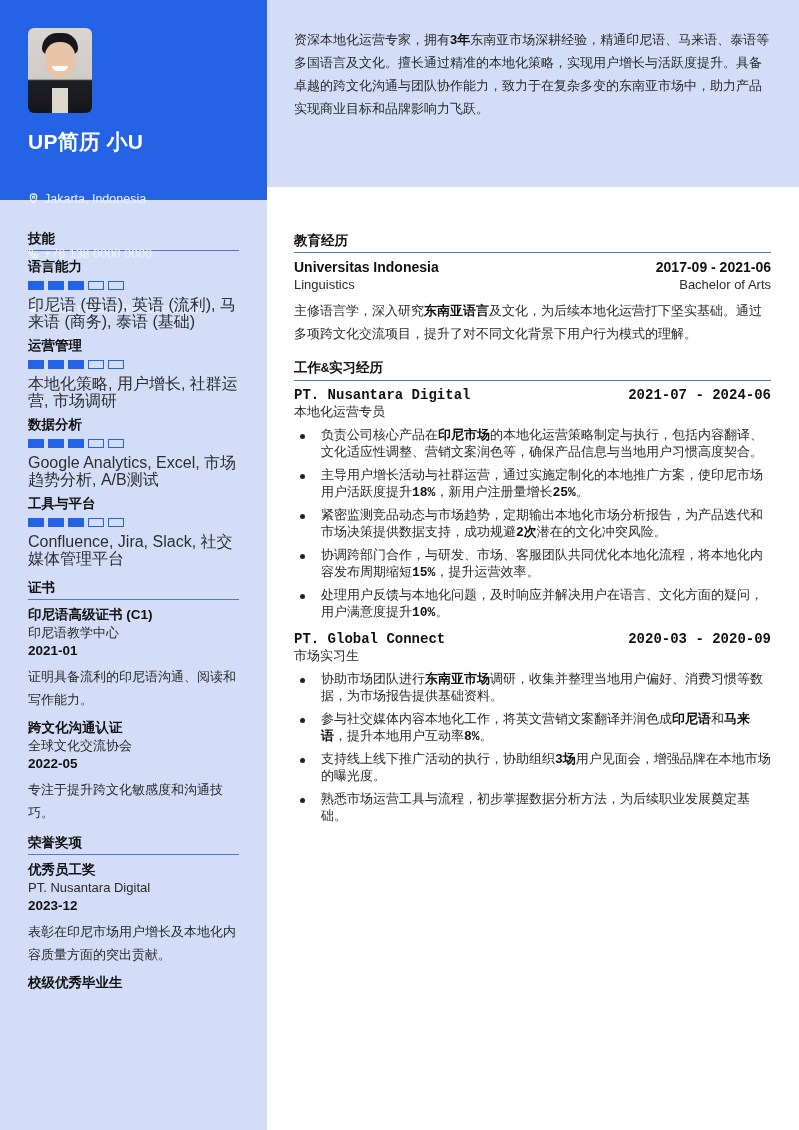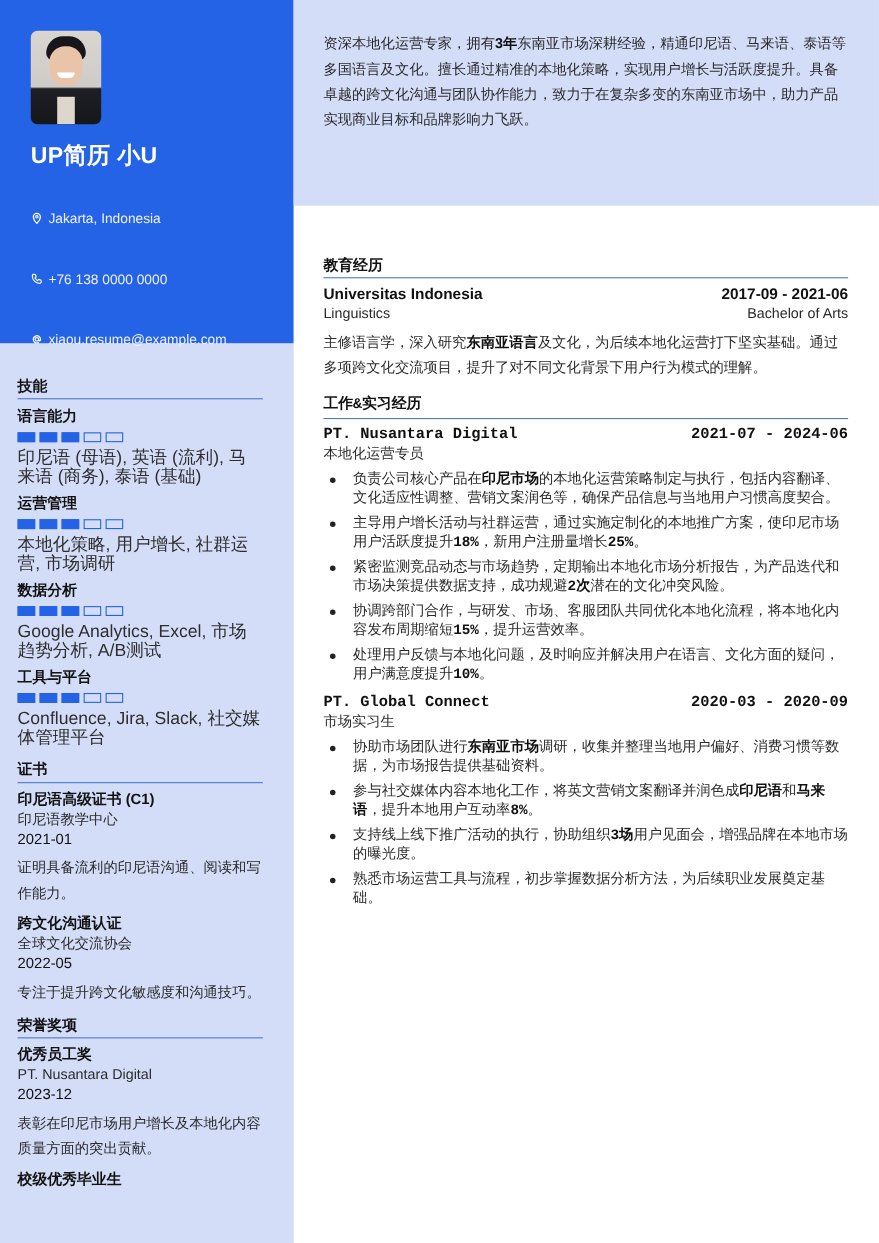--- a/index.html
+++ b/index.html
@@ -1,44 +1,44 @@
 <!DOCTYPE html>
 <html><head>
 <meta charset="utf-8">
 <style>
   * { box-sizing: border-box; margin: 0; padding: 0; }
   html, body { width: 799px; height: 1130px; overflow: hidden; background: #ffffff; }
   body { font-family: "Liberation Sans", "DejaVu Sans", sans-serif; color: #222; position: relative; }
 
   .sidebar { position: absolute; left: 0; top: 0; width: 267px; height: 1130px; background: #d3ddf8; overflow: hidden; }
-  .sb-header { background: #2563e6; height: 312px; padding: 28px 28px 0 28px; color: #fff; }
+  .sb-header { background: #2563e6; height: 200px; padding: 28px 28px 0 28px; color: #fff; }
   .photo { width: 64px; height: 85px; border-radius: 6px; background: linear-gradient(180deg, #d9d6d2 0%, #cfcbc6 60%, #1d1f24 62%, #15171b 100%); position: relative; overflow: hidden; }
   .photo .hair { position: absolute; left: 14px; top: 5px; width: 36px; height: 22px; background: #17161a; border-radius: 18px 18px 8px 8px; }
   .photo .face { position: absolute; left: 17px; top: 14px; width: 30px; height: 36px; background: #e9c4a8; border-radius: 14px 14px 15px 15px; }
   .photo .smile { position: absolute; left: 24px; top: 38px; width: 16px; height: 5px; background: #fff; border-radius: 0 0 8px 8px; }
   .photo .shirt { position: absolute; left: 24px; top: 60px; width: 16px; height: 25px; background: #ddd6cb; }
   .name { font-size: 21px; font-weight: bold; margin-top: 16px; line-height: 26px; letter-spacing: 0.3px; }
   .contact { margin-top: 12px; }
   .contact-row { display: flex; align-items: center; font-size: 12.5px; height: 23px; color: #eef2ff; margin-top: 32px; }
   .contact-row .ic { width: 16px; font-size: 11px; display: inline-flex; justify-content: flex-start; color: #fff; }
   .contact-row svg { width: 11px; height: 11px; }
 
-  .sb-body { padding: 30px 28px 0 16px; }
+  .sb-body { padding: 30px 28px 0 28px; }
   .sb-section-title { font-size: 13.5px; font-weight: bold; color: #111; padding-bottom: 2px; border-bottom: 1.5px solid #4c79cf; margin-bottom: 6px; line-height: 18px; }
   .skill { margin-bottom: 6px; }
   .skill-name { font-size: 13.5px; font-weight: bold; color: #111; line-height: 19px; }
   .skill-bar { display: flex; gap: 4px; margin: 5px 0 6px 0; }
   .skill-bar span { width: 16px; height: 9px; border: 1px solid #2563e6; }
   .skill-bar span.on { background: #2563e6; }
   .skill-desc { font-size: 16px; color: #2e2e2e; line-height: 17px; }
 
   .sb-entry { margin-bottom: 8px; }
   .sb-entry-title { font-size: 13.5px; font-weight: bold; color: #111; line-height: 18px; }
   .sb-entry-org { font-size: 13px; color: #2a2a2a; line-height: 18px; }
-  .sb-entry-date { font-size: 13.5px; font-weight: normal; color: #111; line-height: 18px; }
+  .sb-entry-date { font-size: 13.5px; font-weight: bold; color: #111; line-height: 18px; }
   .sb-entry-desc { font-size: 13px; color: #2a2a2a; line-height: 23px; margin-top: 5px; }
 
   .main { position: absolute; left: 267px; top: 0; width: 532px; height: 1130px; }
   .summary { background: #d3ddf8; height: 187px; padding: 28px 28px 0 27px; font-size: 13px; line-height: 23px; color: #2a2a2a; }
   .main-body { padding: 30px 28px 0 27px; }
   .m-section { margin-bottom: 10px; margin-top: 15px; }
   .m-section-title { font-size: 13.5px; font-weight: bold; color: #111; border-bottom: 1.5px solid #4c79cf; padding-bottom: 2px; line-height: 18px; margin-bottom: 6px; }
   .row { display: flex; justify-content: space-between; line-height: 17px; text-align: center; }
   .row .l-bold { font-size: 14px; font-weight: bold; color: #111; }
   .row .r-bold { font-size: 14px; font-weight: bold; color: #111; }

